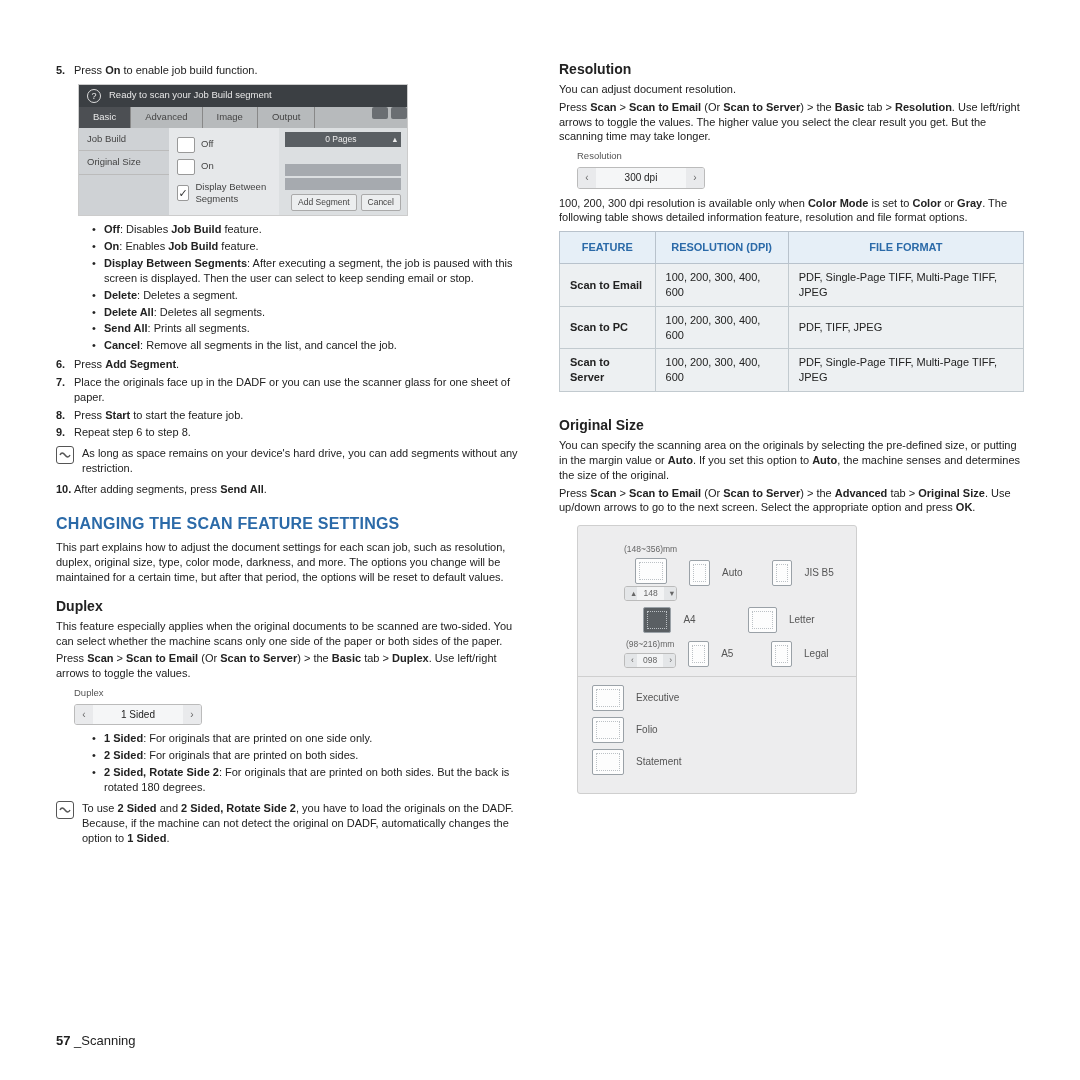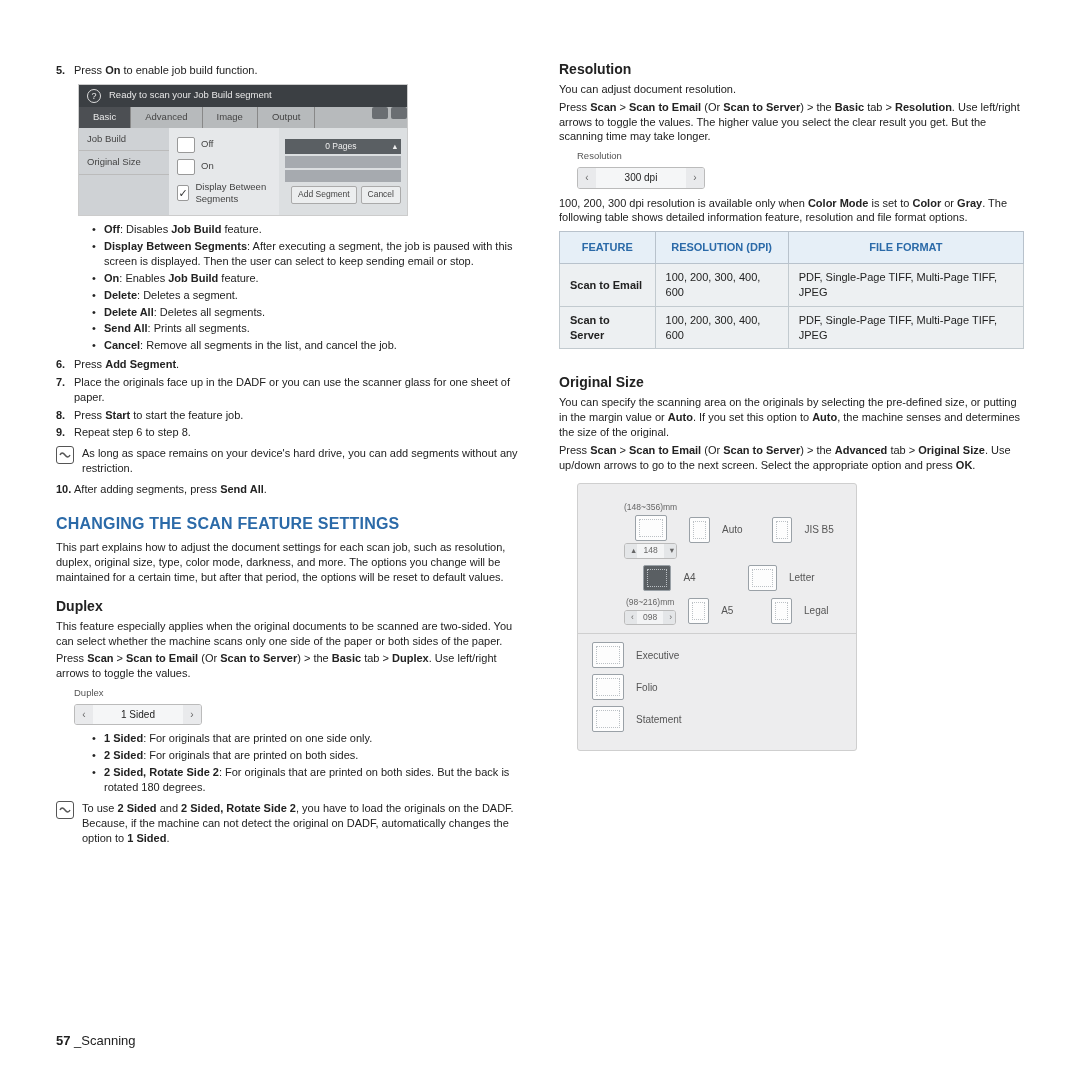--- a/index.html
+++ b/index.html
@@ -40,21 +40,21 @@
   .mock-tabs { display:flex; background:#b7babc; }
   .mock-tab { padding:4px 14px; border-right:1px solid #888; color:#444; }
   .mock-tab.dark { background:#4c4f53; color:#e8e8e8; }
   .mock-body { display:flex; }
   .mock-left { width:90px; background:#cfd2d5; }
   .mock-left div { padding:5px 8px; border-bottom:1px solid #bbb; }
   .mock-mid { flex:1; padding:6px 8px; background:#e6e8ea; }
   .opt { display:flex; align-items:center; gap:6px; padding:3px 0; }
   .ck { width:18px; height:16px; background:#fff; border:1px solid #999; border-radius:2px; display:flex;align-items:center;justify-content:center; }
   .ck.checked::after { content:"✓"; color:#333; font-size:11px; }
-  .mock-right { width:128px; background:#dcdfe1; padding:4px 6px; display:flex;flex-direction:column;justify-content:center;}
+  .mock-right { width:128px; background:#dcdfe1; padding:4px 6px; display:flex;flex-direction:column;justify-content:space-between;}
   .pages-bar { background:#5a5f63; color:#eee; font-size:8.5px; padding:2px 4px; text-align:right; display:flex; justify-content:space-between;}
   .mock-btns { display:flex; gap:4px; justify-content:flex-end; margin-top:4px;}
   .mock-btn { background:#eceeef; border:1px solid #aaa; border-radius:2px; padding:2px 6px; font-size:8.5px; }
   .gray-row { background:#a6aaaf; height:12px; margin:2px 0;}
   .win-icons { margin-left:auto; display:flex; gap:3px;}
   .win-i { width:16px;height:12px;background:#6a6e72;border-radius:2px;}
 
   
   .spinner { display:inline-flex; align-items:stretch; border:1px solid #bbb; border-radius:3px; overflow:hidden; margin:4px 0 4px 18px; font-size:10px; background:#f5f6f7;}
   .spinner .arrow { width:18px; background:#e9eaec; display:flex;align-items:center;justify-content:center;color:#666;}
@@ -137,22 +137,22 @@
               <div class="mock-btn">Add Segment</div>
               <div class="mock-btn">Cancel</div>
             </div>
           </div>
         </div>
       </div>
     </div>
 
     <ul class="bullets">
       <li><b>Off</b><span>: Disables </span><b>Job Build</b><span> feature.</span></li>
+      <li><b>On</b><span>: Enables </span><b>Job Build</b><span> feature.</span></li>
       <li><b>Display Between Segments</b><span>: After executing a segment, the job is paused with this screen is displayed. Then the user can select to keep sending email or stop.</span></li>
-      <li><b>On</b><span>: Enables </span><b>Job Build</b><span> feature.</span></li>
       <li><b>Delete</b><span>: Deletes a segment.</span></li>
       <li><b>Delete All</b><span>: Deletes all segments.</span></li>
       <li><b>Send All</b><span>: Prints all segments.</span></li>
       <li><b>Cancel</b><span>: Remove all segments in the list, and cancel the job.</span></li>
     </ul>
 
     <div class="step">
         <div class="step-num">6.</div>
         <div><span>Press </span><b>Add Segment</b><span>.</span></div>
       </div>
@@ -233,20 +233,25 @@
         <th>FEATURE</th>
         <th>RESOLUTION (DPI)</th>
         <th>FILE FORMAT</th>
       </tr>
       <tr>
             <td>Scan to Email</td>
             <td>100, 200, 300, 400, 600</td>
             <td>PDF, Single-Page TIFF, Multi-Page TIFF, JPEG</td>
           </tr>
       <tr>
+            <td>Scan to PC</td>
+            <td>100, 200, 300, 400, 600</td>
+            <td>PDF, TIFF, JPEG</td>
+          </tr>
+      <tr>
             <td>Scan to Server</td>
             <td>100, 200, 300, 400, 600</td>
             <td>PDF, Single-Page TIFF, Multi-Page TIFF, JPEG</td>
           </tr>
     </tbody>
       </table>
 
     <h2 class="sub">Original Size</h2>
     <p><span>You can specify the scanning area on the originals by selecting the pre-defined size, or putting in the margin value or </span><b>Auto</b><span>. If you set this option to </span><b>Auto</b><span>, the machine senses and determines the size of the original.</span></p>
     <p><span>Press </span><b>Scan</b><span> &gt; </span><b>Scan to Email</b><span> (Or </span><b>Scan to Server</b><span>) &gt; the </span><b>Advanced</b><span> tab &gt; </span><b>Original Size</b><span>. Use up/down arrows to go to the next screen. Select the appropriate option and press </span><b>OK</b><span>.</span></p>

